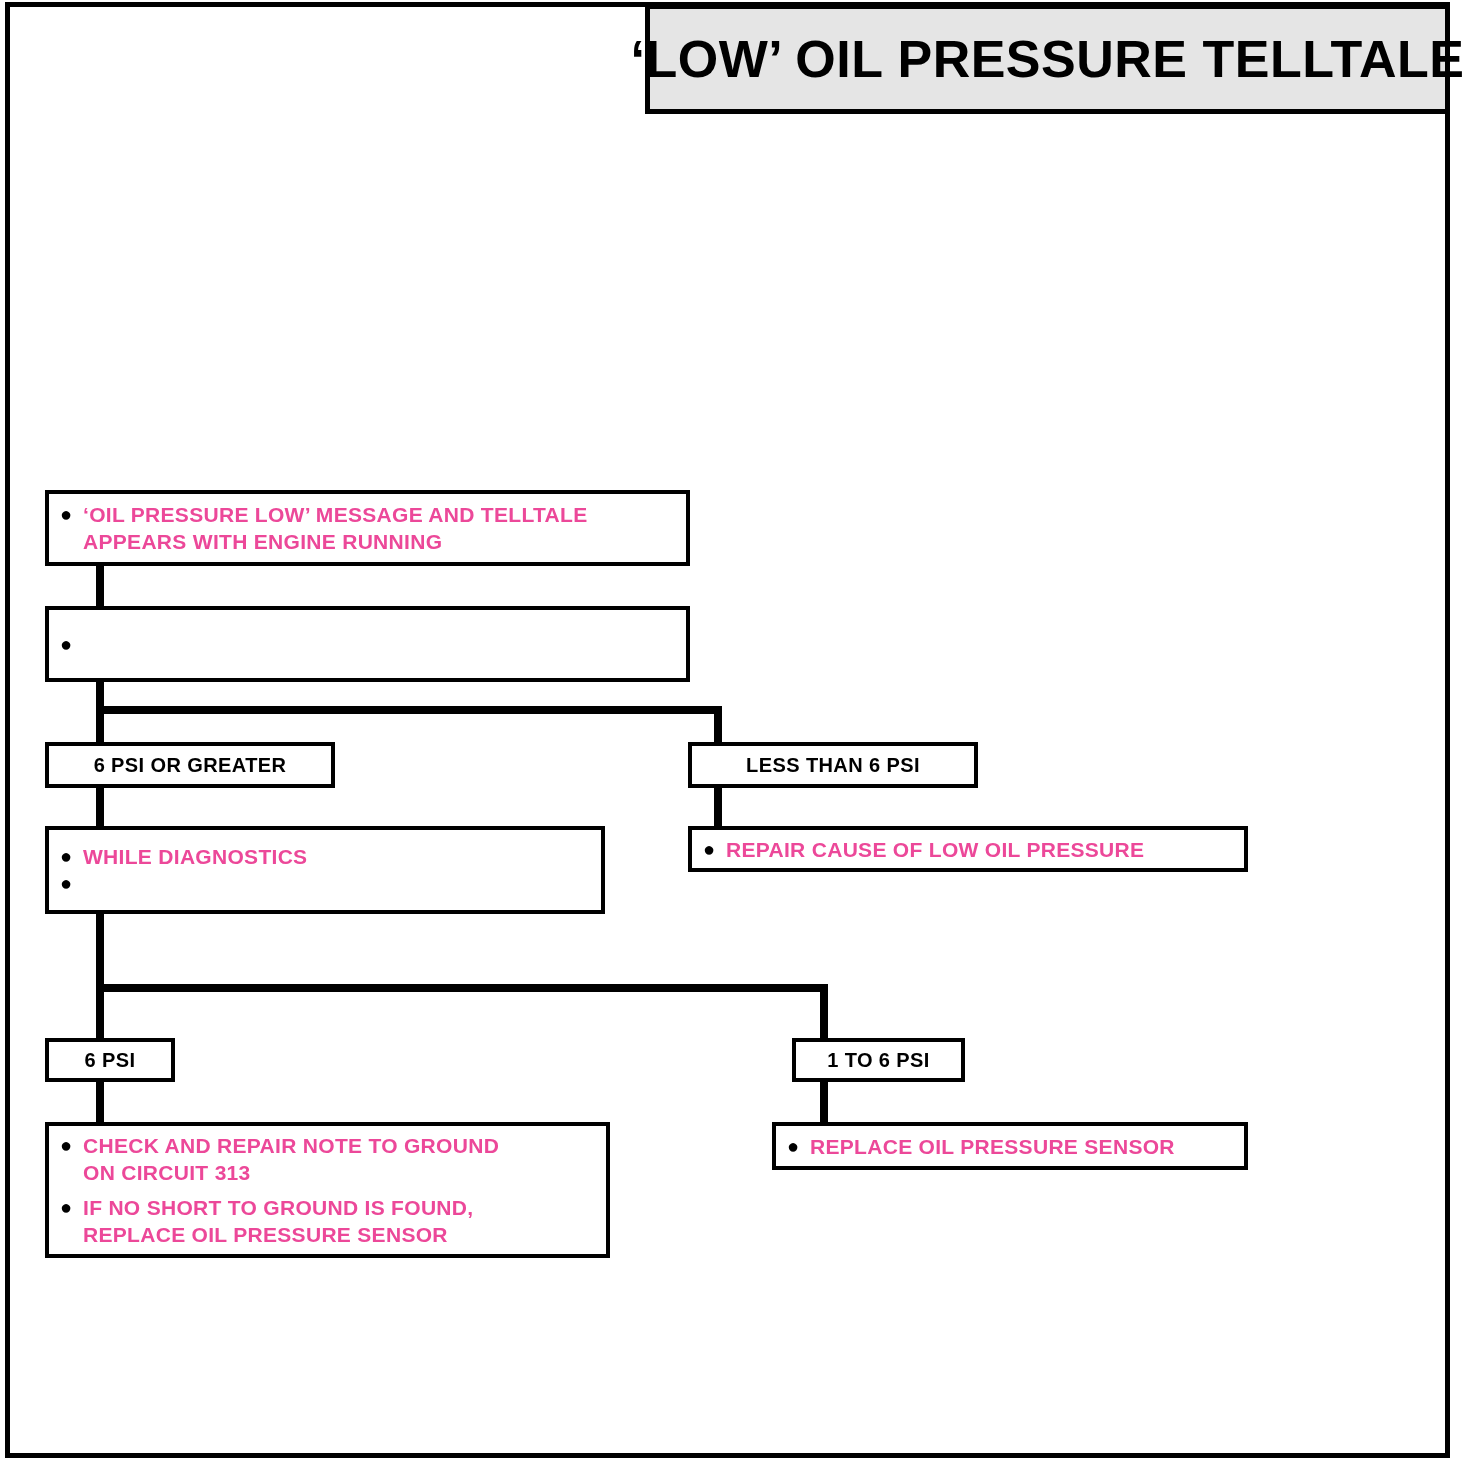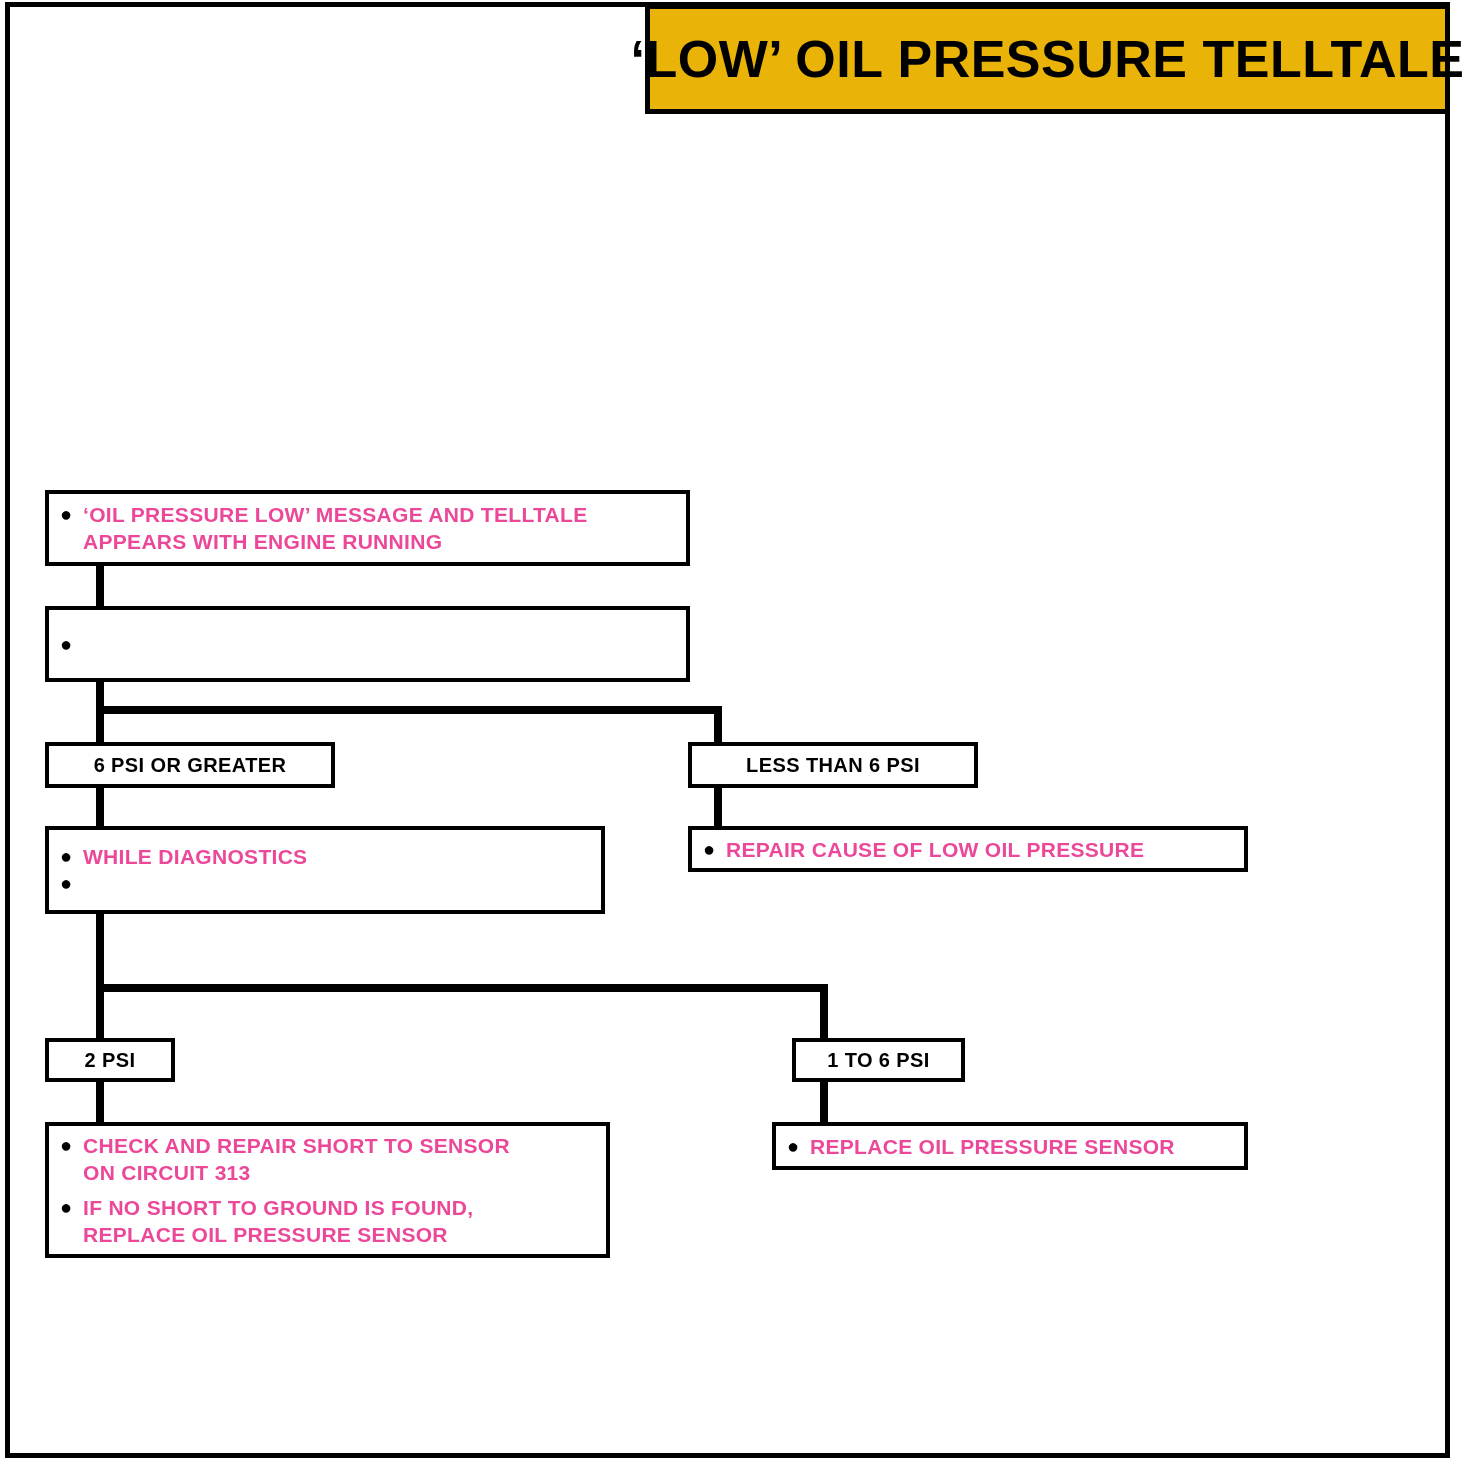--- a/index.html
+++ b/index.html
@@ -31,21 +31,21 @@
   }
   
   .title-box {
     position: absolute;
     left: 645px;
     top: 4px;
     width: 805px;
     height: 110px;
     border: 5px solid #000000;
     box-sizing: border-box;
-    background: #eab308;
+    background: #e5e5e5;
     display: flex;
     align-items: center;
     justify-content: center;
   }
   .title-text {
     font-size: 52px;
     font-weight: bold;
     letter-spacing: 0.5px;
     color: #000000;
     white-space: nowrap;
@@ -184,35 +184,35 @@
     <div class="node-inner">
       <div class="bullet-row">
         <span class="bullet">●</span>
         <span class="bullet-text">REPAIR CAUSE OF LOW OIL PRESSURE</span>
       </div>
     </div>
   </div>
 
   <div class="node label-box" style="left:45px; top:1038px; width:130px; height:44px;">
     <div class="node-inner">
-      <div class="label-text">2 PSI</div>
+      <div class="label-text">6 PSI</div>
     </div>
   </div>
 
   <div class="node label-box" style="left:772px; top:1038px; width:173px; height:44px;margin-left:20px;">
     <div class="node-inner">
       <div class="label-text">1 TO 6 PSI</div>
     </div>
   </div>
 
   <div class="node" style="left:45px; top:1122px; width:565px; height:136px;">
     <div class="node-inner">
       <div class="bullet-row">
         <span class="bullet">●</span>
-        <span class="bullet-text"><span>CHECK AND REPAIR SHORT TO SENSOR</span><br><span>ON CIRCUIT 313</span></span>
+        <span class="bullet-text"><span>CHECK AND REPAIR NOTE TO GROUND</span><br><span>ON CIRCUIT 313</span></span>
       </div>
       <div class="bullet-row" style="margin-top:8px;">
         <span class="bullet">●</span>
         <span class="bullet-text"><span>IF NO SHORT TO GROUND IS FOUND,</span><br><span>REPLACE OIL PRESSURE SENSOR</span></span>
       </div>
     </div>
   </div>
 
   <div class="node" style="left:772px; top:1122px; width:476px; height:48px;">
     <div class="node-inner">

